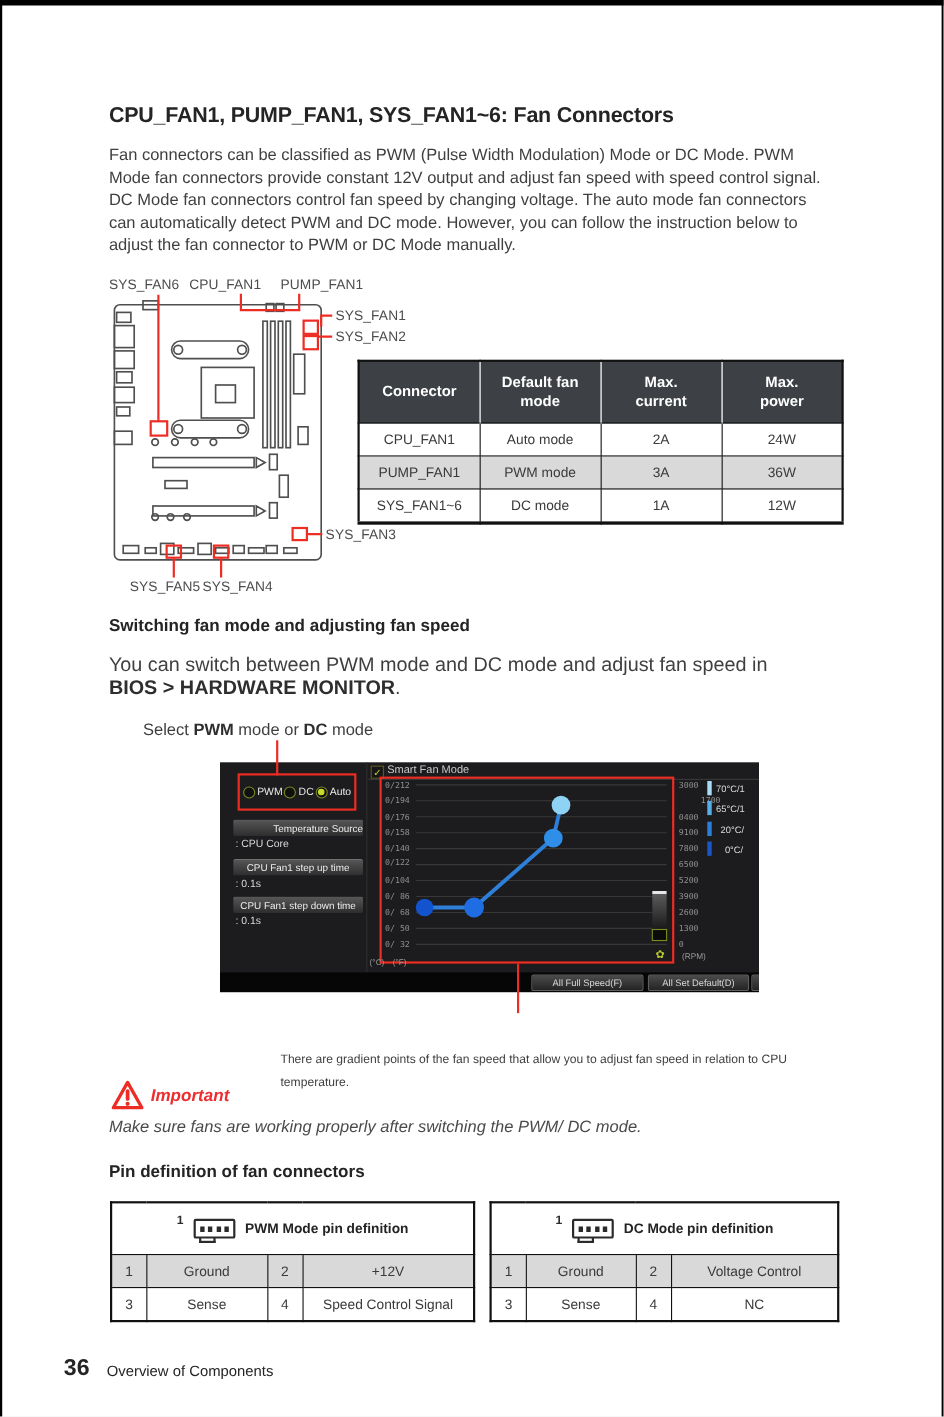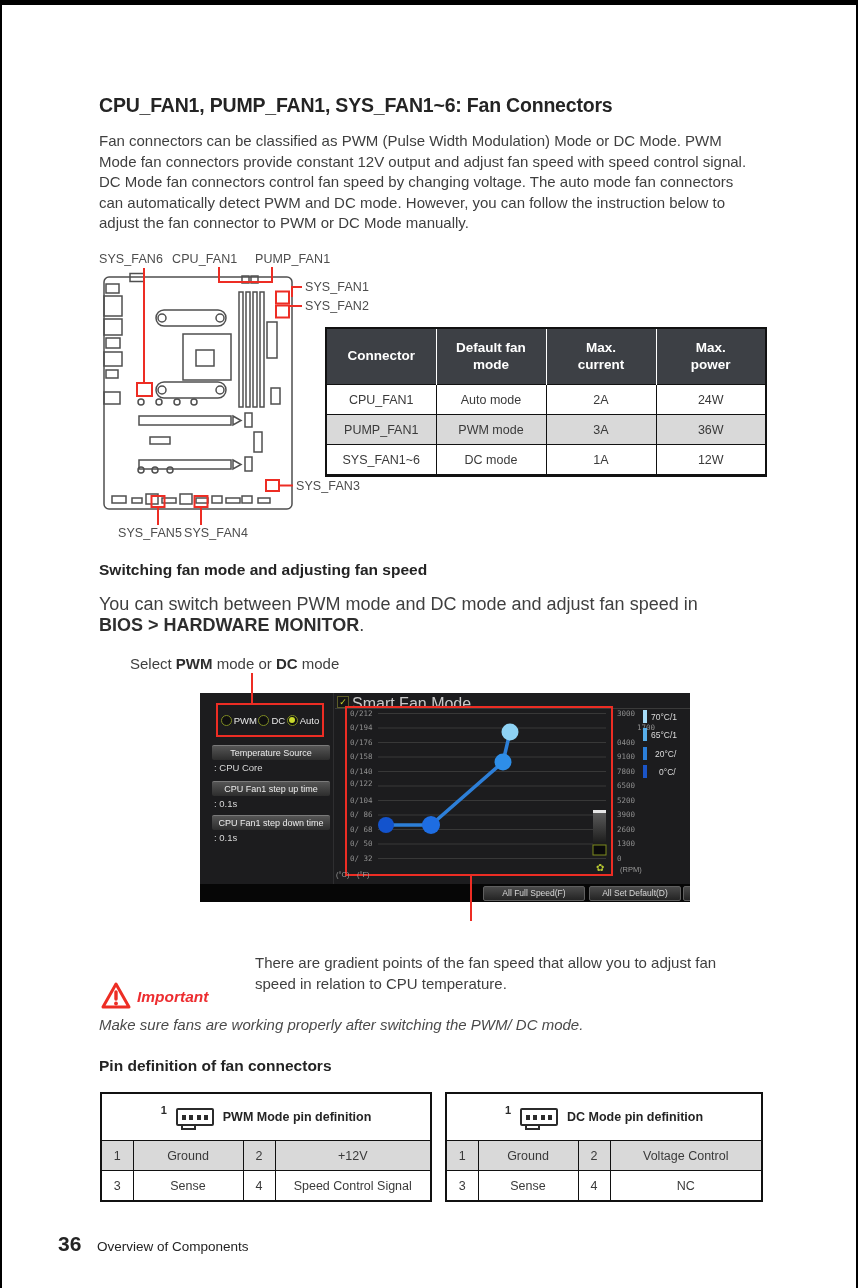--- a/index.html
+++ b/index.html
@@ -45,36 +45,36 @@
   .radio.sel .dot{background:#101010;position:relative;}
   .radio.sel .dot::after{content:'';position:absolute;left:1.5px;top:1.5px;width:6px;height:6px;
              border-radius:50%;background:#c9d92c;}
   .radio .rlbl{color:#e8e8e8;font-size:9.5px;}
   .bios-field-btn{position:absolute;left:12px;width:118px;height:14px;
       background:linear-gradient(#555,#2d2d2d);border-top:1px solid #7a7a7a;border-radius:2px;
       color:#ececec;font-size:9px;line-height:14px;text-align:center;}
   .bios-field-val{position:absolute;left:14px;color:#d9d9d9;font-size:9.5px;}
   .smart-chk{position:absolute;left:137px;top:3px;width:10px;height:10px;background:#161616;
       border:1px solid #5c5c28;color:#c6d62a;font-size:9px;line-height:10px;text-align:center;}
-  .smart-lbl{position:absolute;left:152px;top:2px;color:#c9c9c9;font-size:16px;}
+  .smart-lbl{position:absolute;left:152px;top:2px;color:#c9c9c9;font-size:10px;}
   .smart-underline{position:absolute;left:135px;top:15px;width:355px;height:1px;background:#3a3a3a;}
   .graph-redbox{position:absolute;left:145px;top:13px;width:264px;height:166px;border:2px solid #ed2d24;}
   .axlbl{position:absolute;font-family:"DejaVu Sans Mono",monospace;font-size:7.5px;color:#8f8f8f;white-space:pre;}
   .leg-bar{position:absolute;width:4px;height:13px;}
   .leg-lbl{position:absolute;font-size:8.5px;color:#dcdcdc;white-space:nowrap;}
   .bios-bar{position:absolute;left:0;top:191px;width:490px;height:18px;background:#060606;}
   .bios-btn{position:absolute;top:193px;height:13px;background:linear-gradient(#4a4a4a,#242424);
       border:1px solid #5f5f5f;border-radius:2px;color:#d8d8d8;font-size:8.5px;line-height:12px;
       text-align:center;overflow:hidden;white-space:nowrap;}
   .unit-lbl{position:absolute;font-size:7.5px;color:#9a9a9a;}
   .fan-ico{position:absolute;color:#b7c832;font-size:10px;}
 
   .redline{position:absolute;width:2px;background:#ed2d24;z-index:10;}
 
-  .caption{left:255px;top:953px;width:478px;font-size:15px;line-height:20.5px;color:#3f3f3f;}
+  .caption{left:255px;top:953px;width:478px;font-size:11px;line-height:20.5px;color:#3f3f3f;}
 
   .important-lbl{left:137px;top:988px;font-size:15.5px;font-weight:800;font-style:italic;color:#ed2d30;}
   .important-txt{left:99px;top:1016px;font-size:15px;font-style:italic;color:#4a4a4a;}
 
   .h3{left:99px;top:1057px;font-size:15.5px;font-weight:800;color:#242424;}
 
   
   .pin-table{border-collapse:collapse;table-layout:fixed;border:2px solid #111;font-size:12.5px;}
   .pin-table td{height:27px;text-align:center;color:#3a3a3a;border:1px solid #111;}
   .pin-table .hdr td{height:44px;background:#fff;border-bottom:1px solid #111;}
@@ -230,21 +230,21 @@
       <span class="radio">
           <span class="dot"></span>
           <span class="rlbl">DC</span>
         </span>
       <span class="radio sel">
           <span class="dot"></span>
           <span class="rlbl">Auto</span>
         </span>
     </div>
 
-    <div class="bios-field-btn" style="top:52px;">Temperature Source</div>
+    <div class="bios-field-btn" style="top:52px;text-align:right;">Temperature Source</div>
     <div class="bios-field-val" style="top:69px;">: CPU Core</div>
     <div class="bios-field-btn" style="top:88px;">CPU Fan1 step up time</div>
     <div class="bios-field-val" style="top:105px;">: 0.1s</div>
     <div class="bios-field-btn" style="top:122px;">CPU Fan1 step down time</div>
     <div class="bios-field-val" style="top:139px;">: 0.1s</div>
 
     <div class="smart-chk">✓</div>
     <div class="smart-lbl">Smart Fan Mode</div>
     <div class="smart-underline"></div>
 

